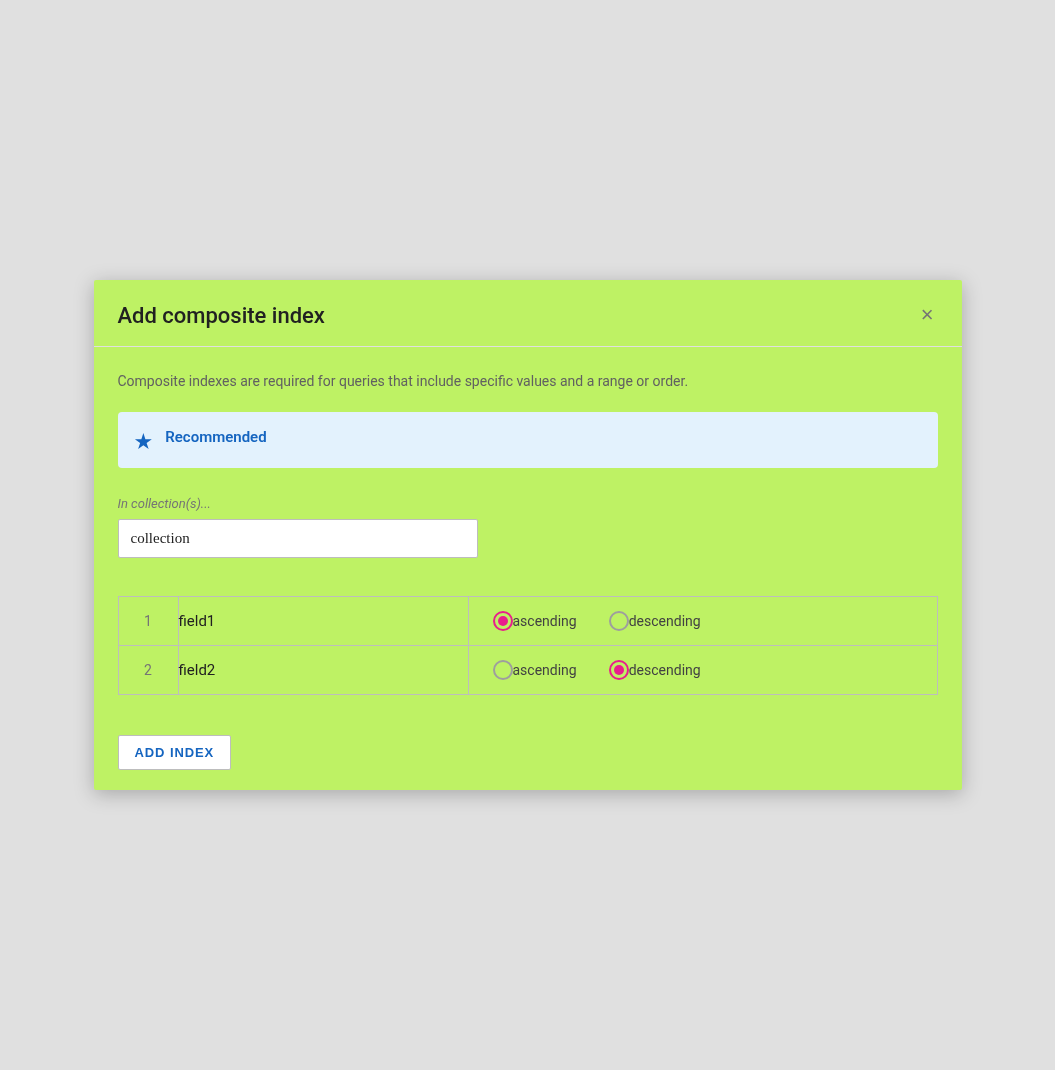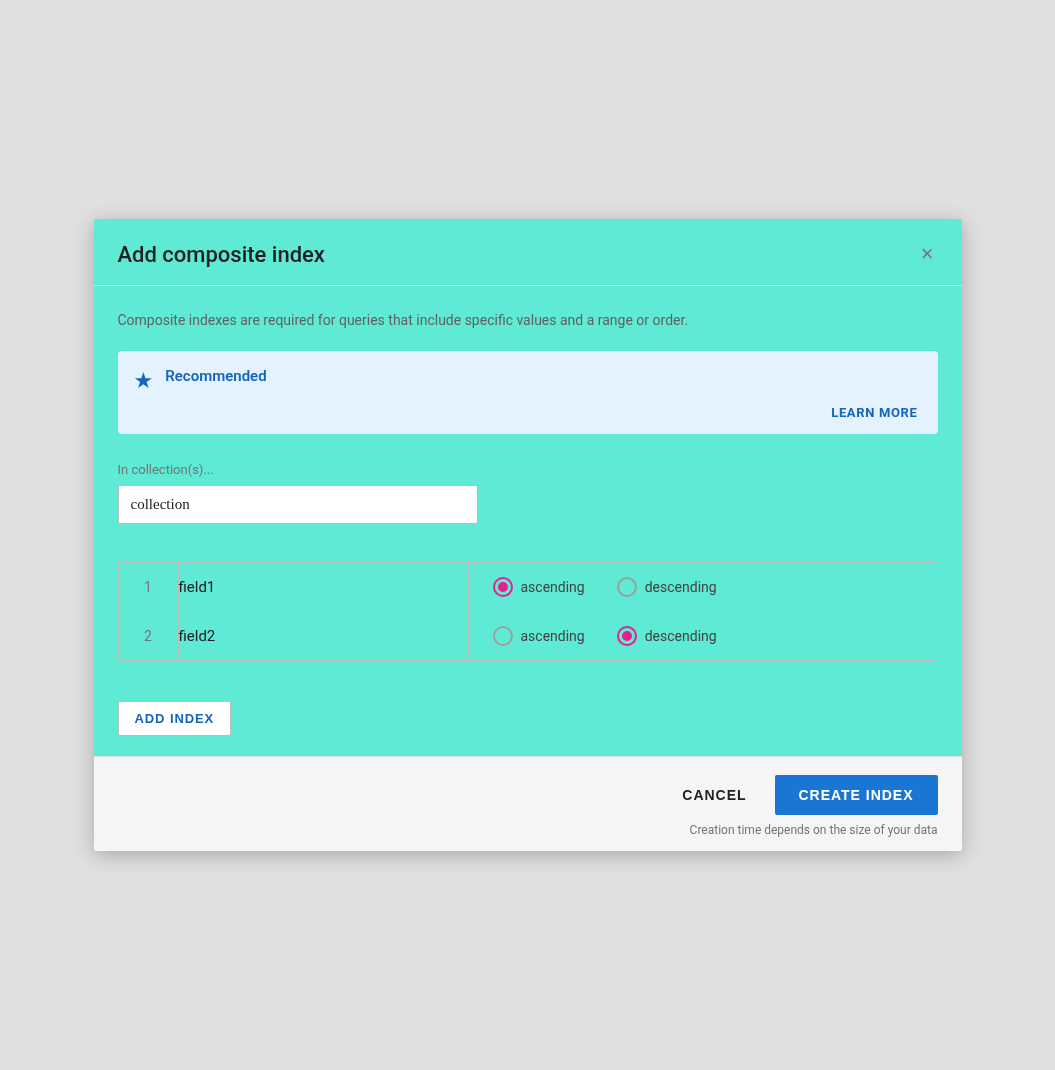--- a/index.html
+++ b/index.html
@@ -6,21 +6,21 @@
     body {
       font-family: 'Roboto', Arial, sans-serif;
       background: #e0e0e0;
       display: flex;
       align-items: center;
       justify-content: center;
       min-height: 100vh;
       width: 1055px;
     }
     .dialog {
-      background: #5eead4;
+      background: #bef264;
       width: 868px;
       border-radius: 2px;
       box-shadow: 0 4px 20px rgba(0,0,0,0.25);
       overflow: hidden;
     }
     .dialog-header {
       display: flex;
       align-items: center;
       justify-content: space-between;
       padding: 20px 24px 16px 24px;
@@ -90,20 +90,21 @@
       font-weight: 700;
       color: #1565c0;
       text-decoration: none;
       letter-spacing: 0.05em;
       cursor: pointer;
     }
     .section-label {
       font-size: 13px;
       color: #757575;
       margin-bottom: 8px;
+      font-style: italic;
     }
     .collection-input {
       width: 360px;
       border: 1px solid #bdbdbd;
       border-radius: 2px;
       padding: 10px 12px;
       font-size: 15px;
       color: #212121;
       margin-bottom: 28px;
       outline: none;
@@ -147,21 +148,20 @@
     .radio-group {
       display: flex;
       align-items: center;
       gap: 32px;
       padding: 14px 24px;
       flex: 1;
     }
     .radio-option {
       display: flex;
       align-items: center;
-      gap: 8px;
       cursor: pointer;
       font-size: 14px;
       color: #424242;
     }
     .radio-circle {
       width: 20px;
       height: 20px;
       border-radius: 50%;
       border: 2px solid #9e9e9e;
       display: flex;
@@ -243,23 +243,20 @@
   <div class="dialog-body">
     <p class="description-text">Composite indexes are required for queries that include specific values and a range or order.</p>
 
     
     <div class="recommendation-box">
       <div class="recommendation-header">
         <span class="star-icon">★</span>
         <div class="recommendation-content">
           <div class="recommendation-title">Recommended</div>
         </div>
-      </div>
-      <div class="learn-more-row">
-        <a class="learn-more-link">LEARN MORE</a>
       </div>
     </div>
 
     
     <div>
       <div class="section-label">In collection(s)...</div>
       <input class="collection-input" type="text" value="collection" style="">
     </div>
 
     
@@ -301,20 +298,13 @@
             </td>
           </tr>
         </tbody>
       </table>
     </div>
 
     
     <button class="add-field-btn">ADD INDEX</button>
   </div>
 
-  <div class="dialog-footer">
-    <div class="footer-actions">
-      <button class="cancel-btn">CANCEL</button>
-      <button class="create-btn">CREATE INDEX</button>
-    </div>
-    <div class="footer-note">Creation time depends on the size of your data</div>
-  </div>
 </div>
 
 </body></html>

